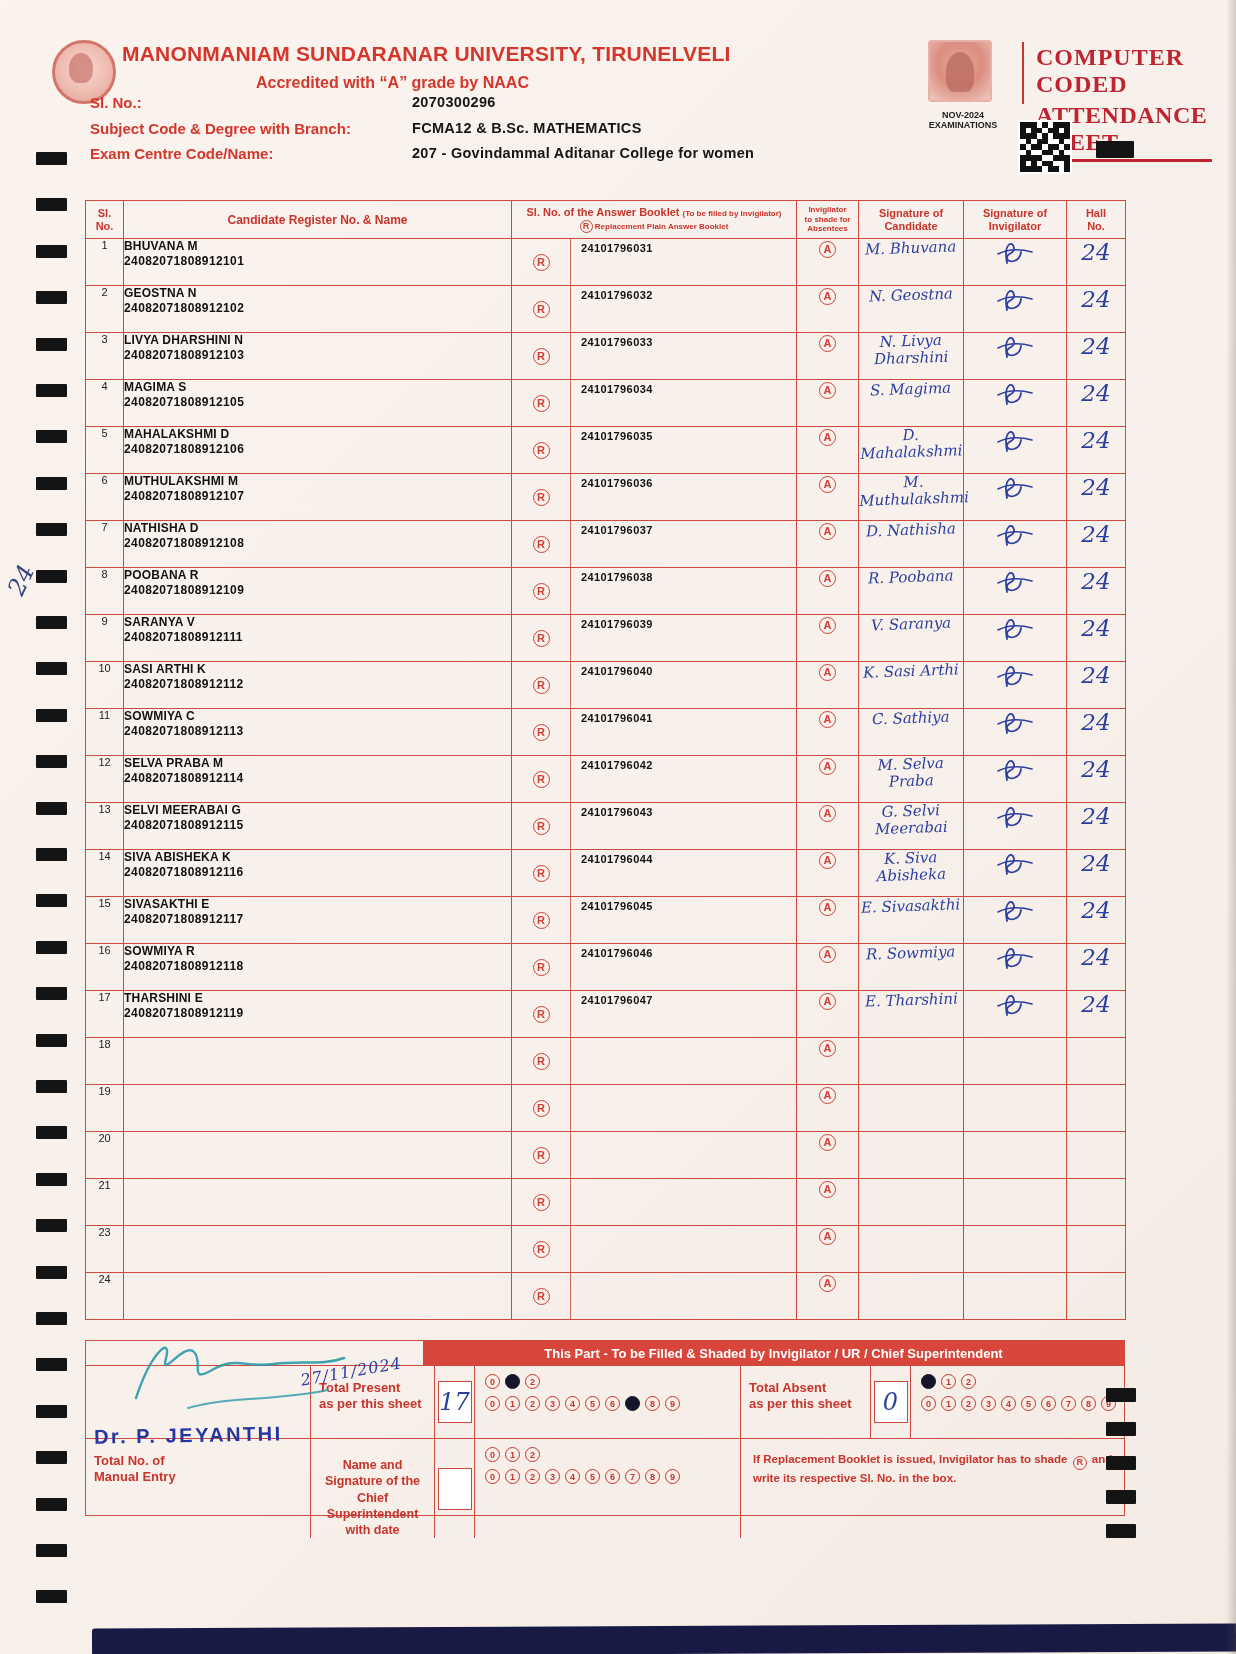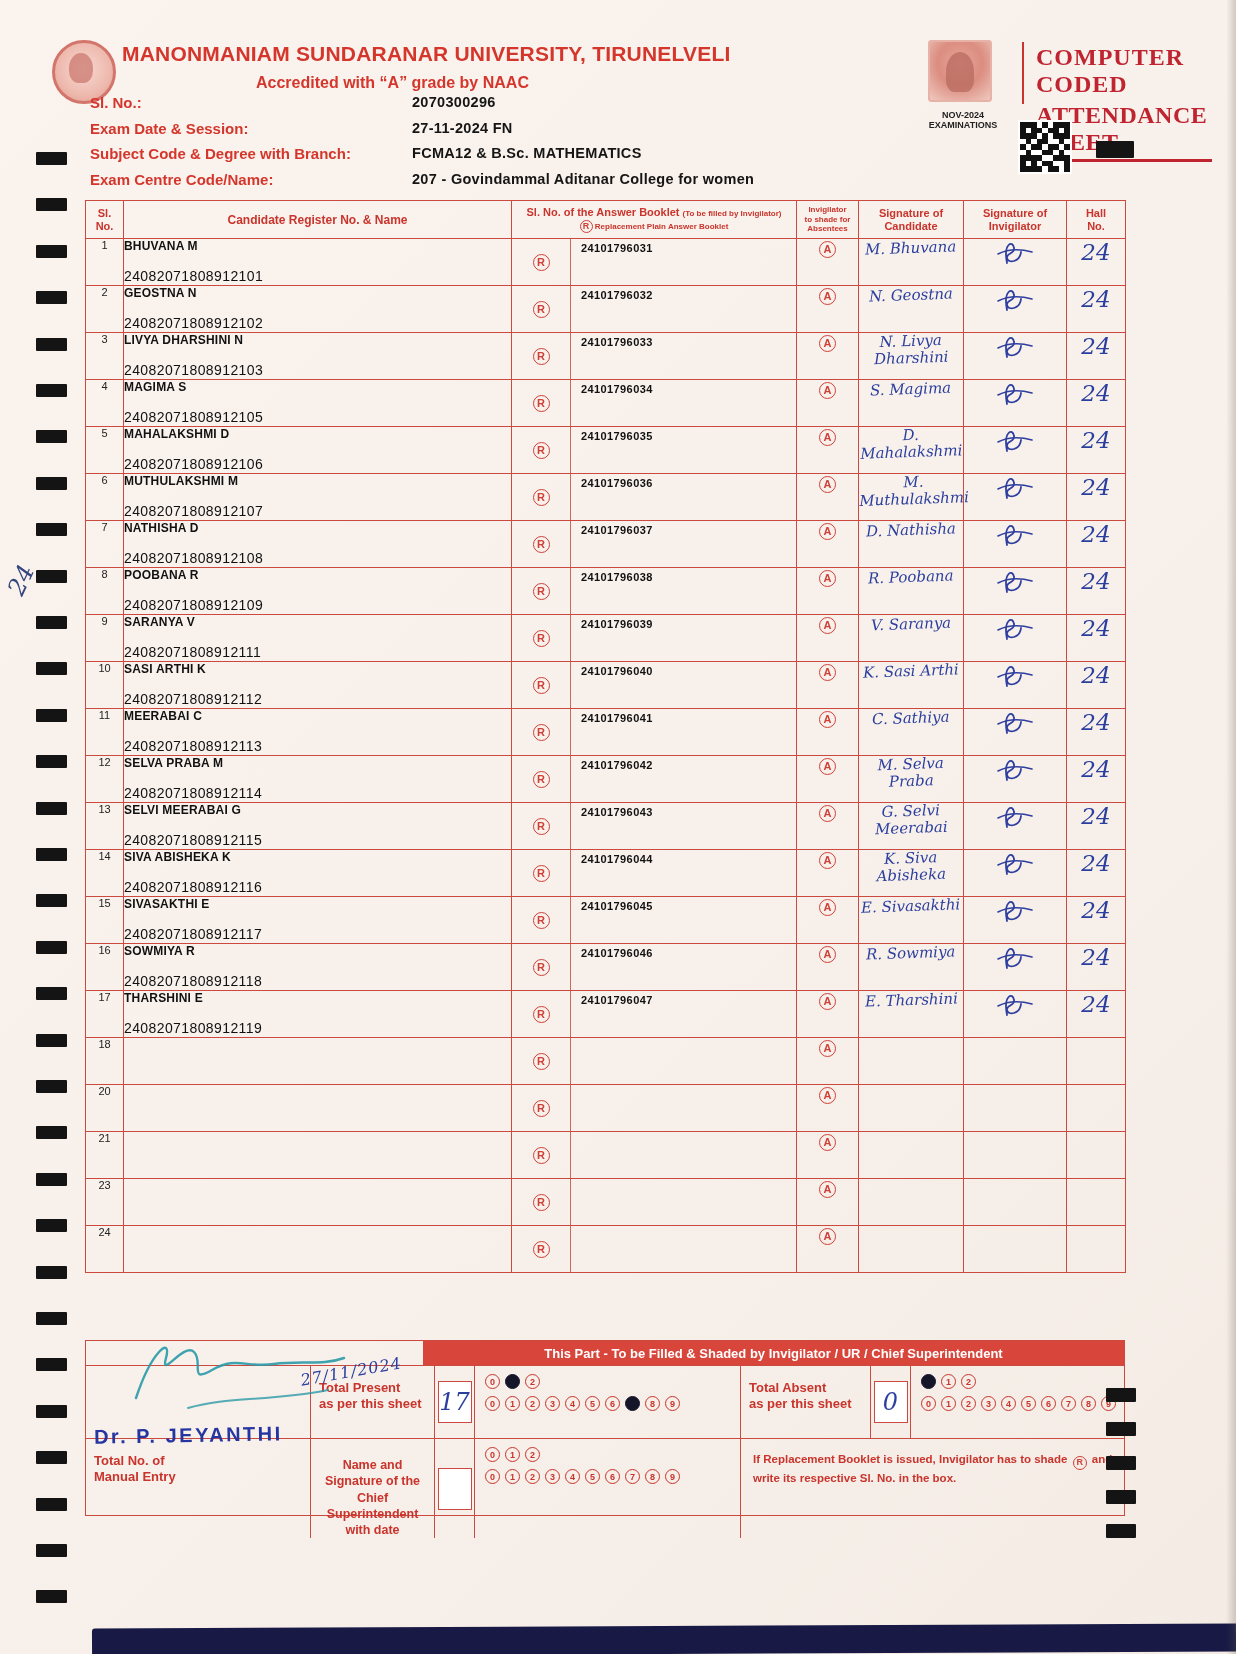--- a/index.html
+++ b/index.html
@@ -38,21 +38,21 @@
   table.att th,table.att td{border:1.4px solid #cc4940;padding:0;vertical-align:top;}
   table.att th{color:#c9342c;font-weight:bold;vertical-align:middle;background:transparent;}
   th .h11{font-size:11px;line-height:1.15;}
   th .h12{font-size:12px;}
   th .h8{font-size:8px;line-height:1.2;font-weight:bold;}
   th .hsub{font-size:8px;font-weight:bold;}
   tr.datarow{height:46px;}
   td.c-sl{text-align:center;font-size:11px;color:#222;vertical-align:middle;}
   td.c-cand{padding:4px 0 0 6px;}
   .cand-name{font-size:12px;font-weight:bold;color:#111;letter-spacing:.2px;}
-  .cand-reg{font-size:14px;font-weight:normal;color:#111;letter-spacing:.4px;margin-top:15px;}
+  .cand-reg{font-size:12px;font-weight:bold;color:#111;letter-spacing:.4px;margin-top:1px;}
   .book-wrap{display:flex;height:46px;}
   .rep-zone{width:58px;border-right:1.2px solid #d0675f;display:flex;align-items:center;justify-content:center;flex:none;}
   .book-no{font-size:11px;font-weight:bold;color:#111;padding:3px 0 0 10px;letter-spacing:.4px;}
   td.c-abs{text-align:center;vertical-align:middle;}
   .circ{display:inline-flex;width:17px;height:17px;border:1.5px solid #cf4038;border-radius:50%;
     color:#cf4038;align-items:center;justify-content:center;font-size:11px;font-weight:bold;box-sizing:border-box;}
   .hand{font-family:"DejaVu Serif",serif;font-style:italic;color:#2b3f9e;}
   td.c-sigc{vertical-align:middle;text-align:center;}
   .sig-c{display:inline-block;font-size:15px;transform:rotate(-2deg);line-height:1.1;}
   td.c-sigi{vertical-align:middle;text-align:center;}
@@ -190,24 +190,20 @@
       <b></b>
       <i></i>
     </div>
 
   <div class="fields">
     <div class="frow">
       <span class="flabel">Sl. No.:</span>
       <span class="fvalue">2070300296</span>
     </div>
     <div class="frow">
-      <span class="flabel">Exam Date &amp; Session:</span>
-      <span class="fvalue">27-11-2024 FN</span>
-    </div>
-    <div class="frow">
       <span class="flabel">Subject Code &amp; Degree with Branch:</span>
       <span class="fvalue">FCMA12 &amp; B.Sc. MATHEMATICS</span>
     </div>
     <div class="frow">
       <span class="flabel">Exam Centre Code/Name:</span>
       <span class="fvalue">207 - Govindammal Aditanar College for women</span>
     </div>
   </div>
 
   <div class="tablewrap">
@@ -474,21 +470,21 @@
             <td class="c-sigc"><span class="hand sig-c">K. Sasi Arthi</span></td>
             <td class="c-sigi"><svg width="44" height="30" viewBox="0 0 44 30">
                 <path d="M14 24 C10 4 20 1 21 9 C22 15 13 14 14 19 C15 25 27 23 28 13" fill="none" stroke="#2e3fa0" stroke-width="1.8" stroke-linecap="round"></path>
                 <path d="M5 15 C15 10 28 10 39 13" fill="none" stroke="#2e3fa0" stroke-width="1.6" stroke-linecap="round"></path>
               </svg></td>
             <td class="c-hall"><span class="hand hall">24</span></td>
           </tr>
           <tr class="datarow">
             <td class="c-sl">11</td>
             <td class="c-cand">
-              <div class="cand-name">MEERABAI C</div>
+              <div class="cand-name">SOWMIYA C</div>
               <div class="cand-reg">24082071808912113</div>
             </td>
             <td>
               <div class="book-wrap">
                 <div class="rep-zone">
                   <span class="circ">R</span>
                 </div>
                 <div class="book-no">24101796041</div>
               </div>
             </td>
@@ -627,20 +623,39 @@
             <td class="c-abs"><span class="circ">A</span></td>
             <td class="c-sigc"><span class="hand sig-c">E. Tharshini</span></td>
             <td class="c-sigi"><svg width="44" height="30" viewBox="0 0 44 30">
                 <path d="M14 24 C10 4 20 1 21 9 C22 15 13 14 14 19 C15 25 27 23 28 13" fill="none" stroke="#2e3fa0" stroke-width="1.8" stroke-linecap="round"></path>
                 <path d="M5 15 C15 10 28 10 39 13" fill="none" stroke="#2e3fa0" stroke-width="1.6" stroke-linecap="round"></path>
               </svg></td>
             <td class="c-hall"><span class="hand hall">24</span></td>
           </tr>
           <tr class="datarow">
             <td class="c-sl">18</td>
+            <td class="c-cand">
+              <div class="cand-name"></div>
+              <div class="cand-reg"></div>
+            </td>
+            <td>
+              <div class="book-wrap">
+                <div class="rep-zone">
+                  <span class="circ">R</span>
+                </div>
+                <div class="book-no"></div>
+              </div>
+            </td>
+            <td class="c-abs"><span class="circ">A</span></td>
+            <td class="c-sigc"><span class="hand sig-c"></span></td>
+            <td class="c-sigi"></td>
+            <td class="c-hall"><span class="hand hall"></span></td>
+          </tr>
+          <tr class="datarow">
+            <td class="c-sl">19</td>
             <td class="c-cand">
               <div class="cand-name"></div>
               <div class="cand-reg"></div>
             </td>
             <td>
               <div class="book-wrap">
                 <div class="rep-zone">
                   <span class="circ">R</span>
                 </div>
                 <div class="book-no"></div>

